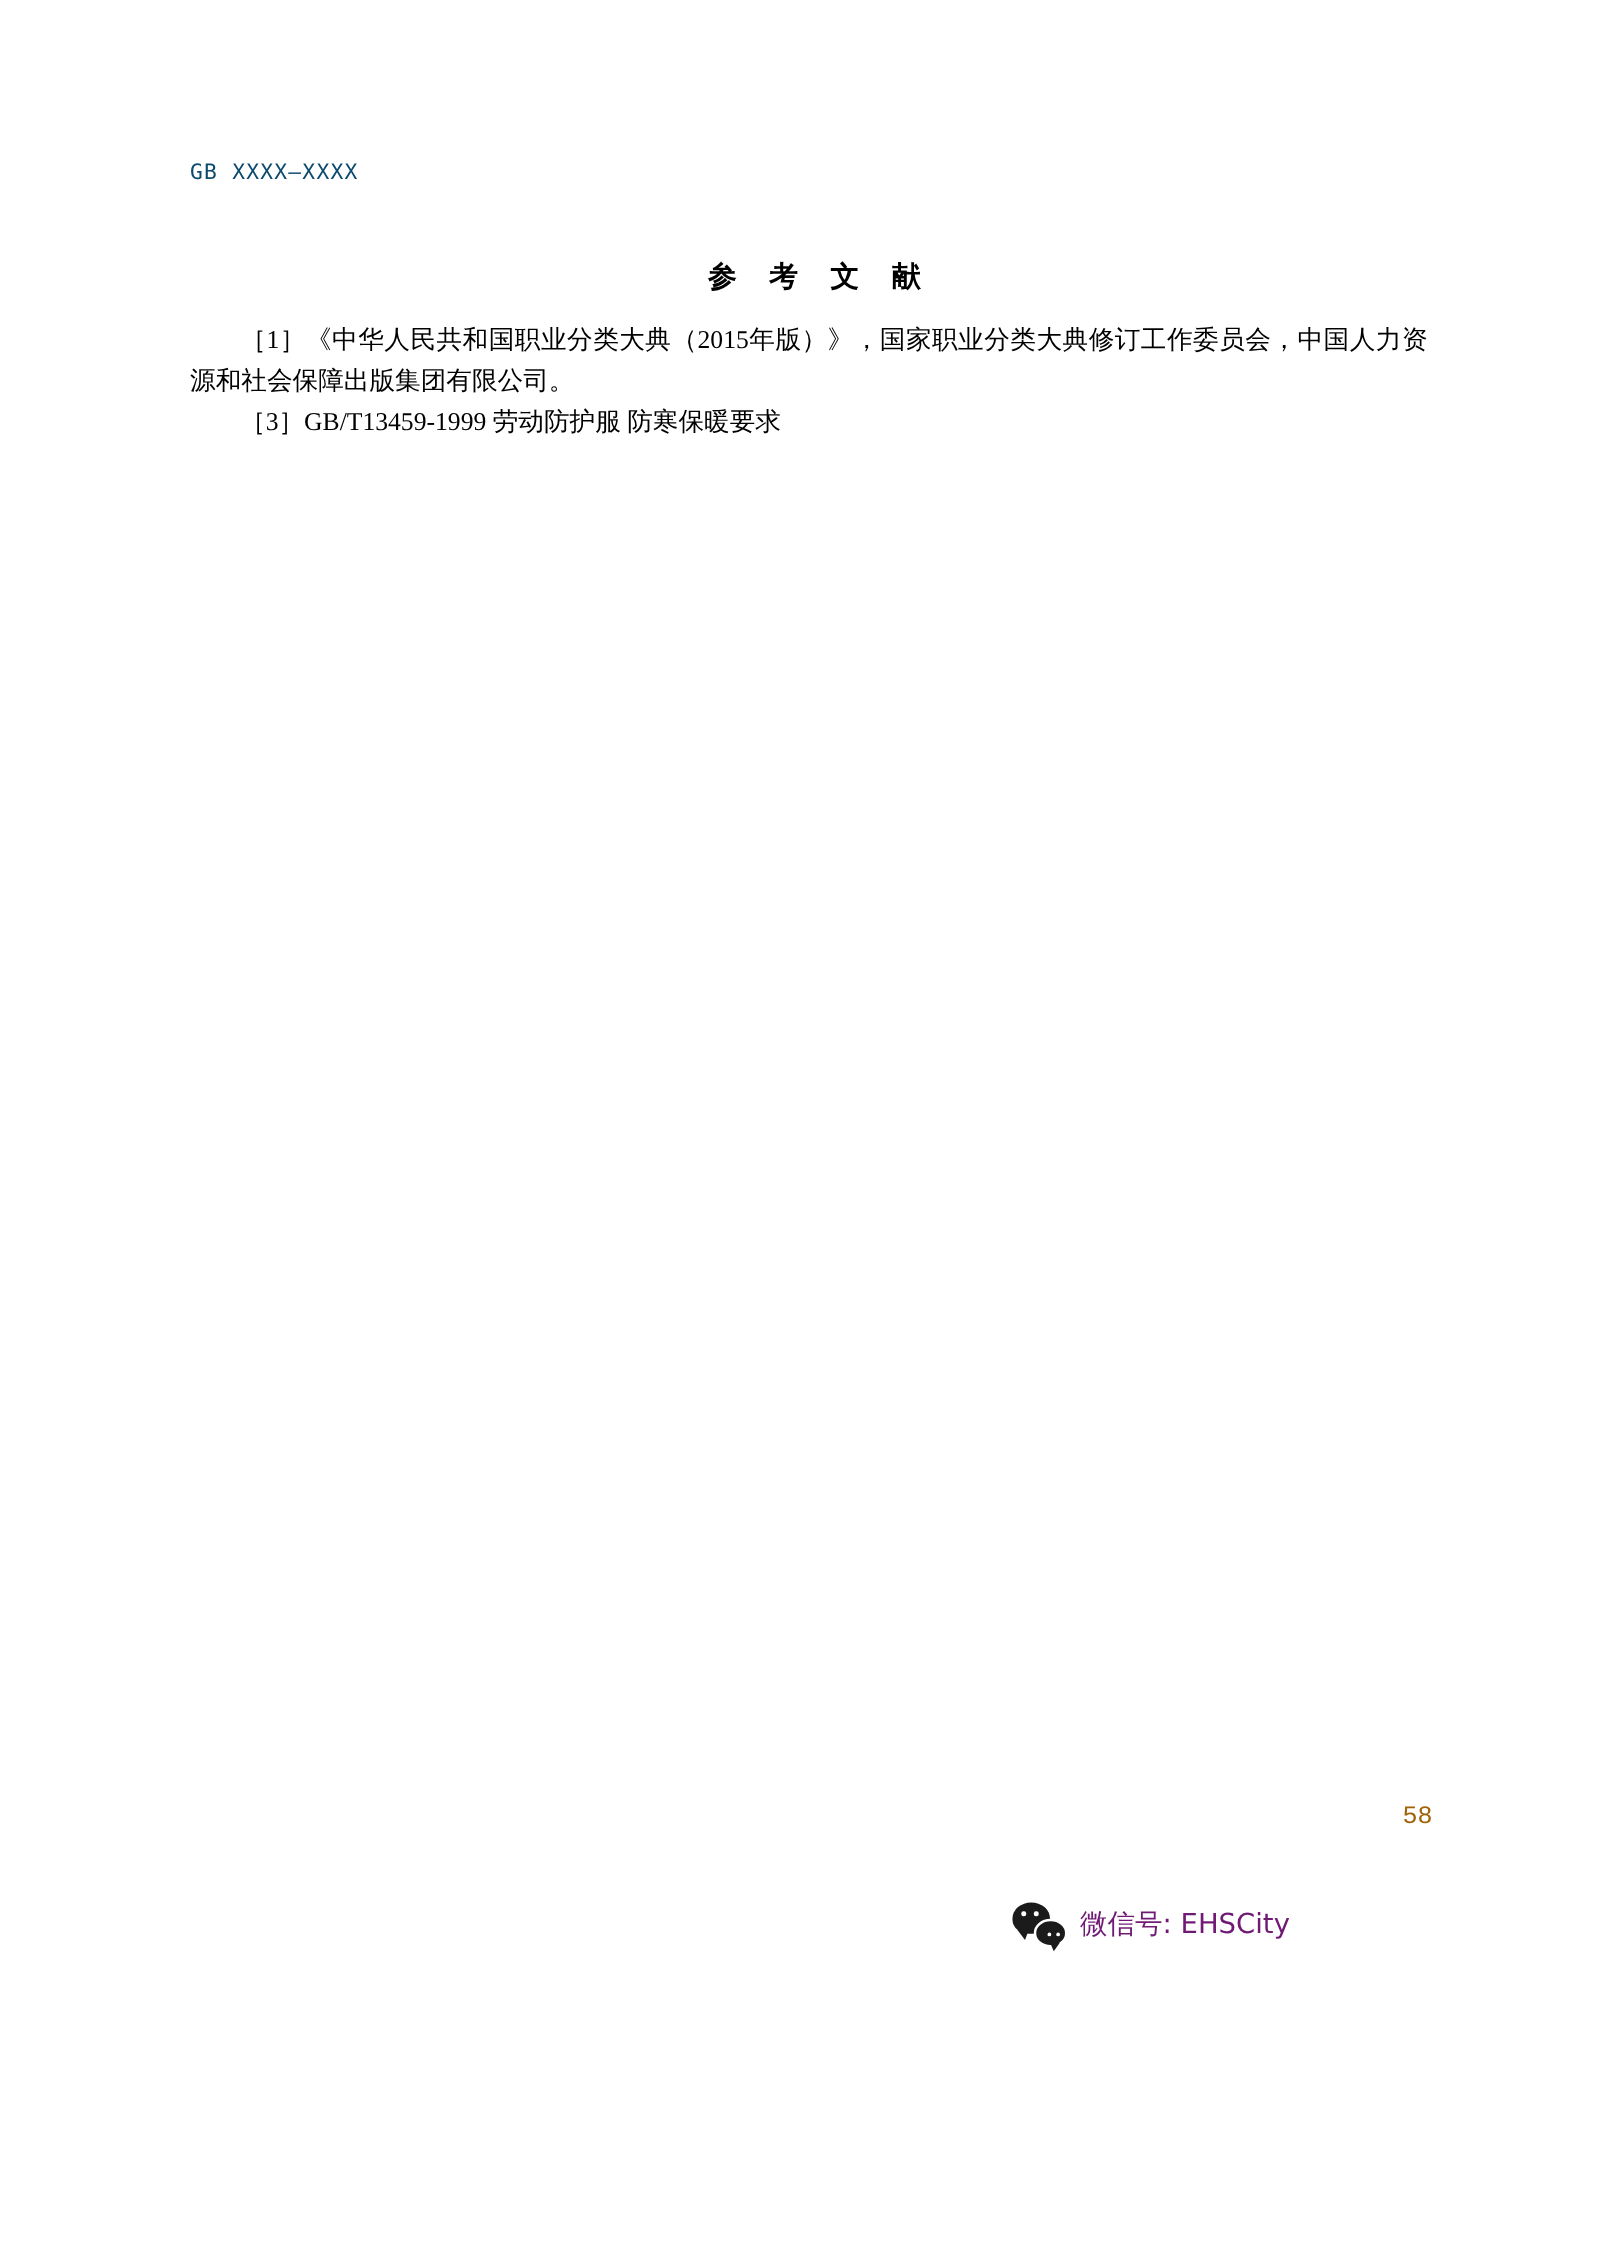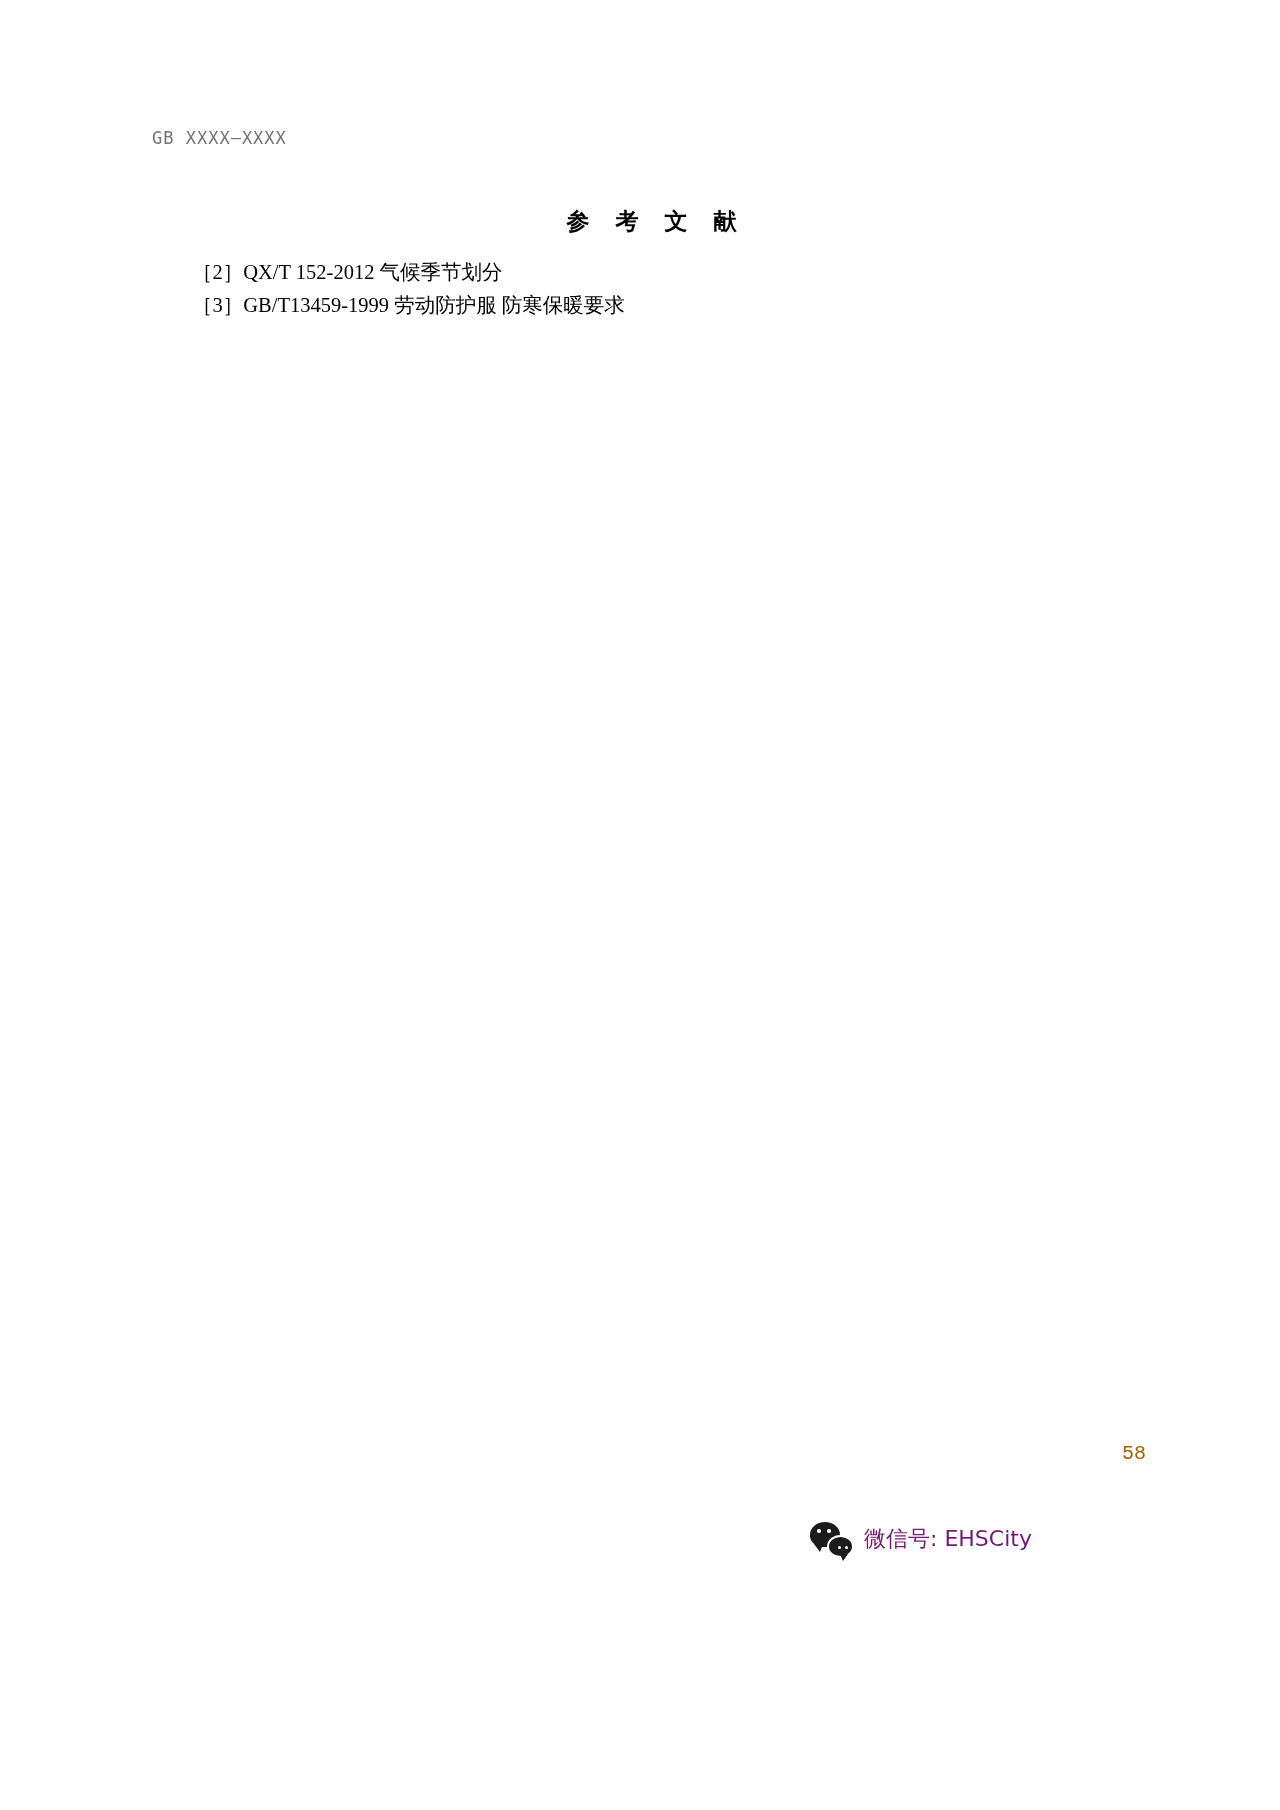--- a/index.html
+++ b/index.html
@@ -26,21 +26,21 @@
   }
 
   
   .doc-header {
     position: absolute;
     top: 128px;
     left: 152px;
     font-family: "DejaVu Sans Mono", monospace;
     font-size: 17px;
     letter-spacing: 1px;
-    color: #737373;
+    color: #0c4a6e;
     white-space: pre;
   }
 
   
   .section-title {
     position: absolute;
     top: 206px;
     left: 16px;
     width: 1280px;
     text-align: center;
@@ -173,24 +173,24 @@
 <body>
 
 <div class="page">
 
   <div class="doc-header">GB XXXX—XXXX</div>
 
   <div class="section-title">参  考  文  献</div>
 
   <div class="refs">
 
-
     <div class="ref-item">
-      <span class="ref-indent"></span><span class="ref-num">［2］</span><span class="ref-text">QX/T 152-2012 气候季节划分</span>
+      <span class="ref-indent"></span><span class="ref-num">［1］</span><span class="ref-text">《中华人民共和国职业分类大典（2015年版）》，国家职业分类大典修订工作委员会，中国人力资源和社会保障出版集团有限公司。</span>
     </div>
+
 
     <div class="ref-item">
       <span class="ref-indent"></span><span class="ref-num">［3］</span><span class="ref-text">GB/T13459-1999 劳动防护服 防寒保暖要求</span>
     </div>
 
   </div>
 
   <div class="page-number">58</div>
 
   <div class="footer-badge">

